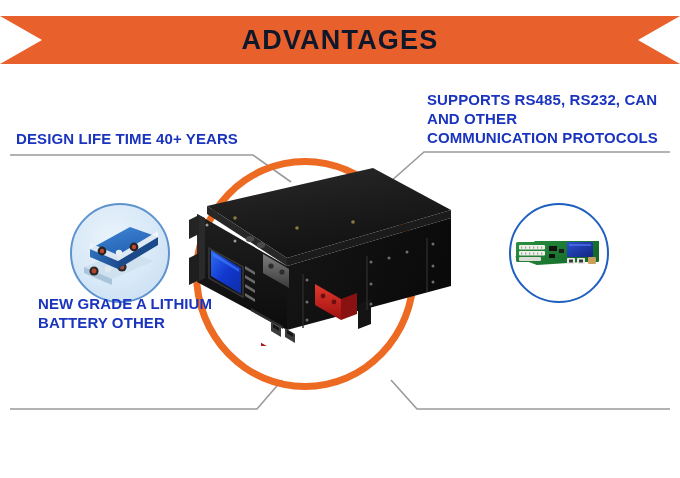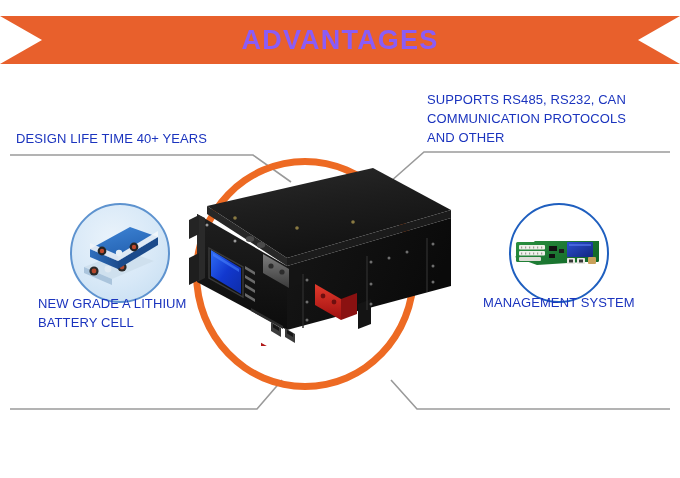--- a/index.html
+++ b/index.html
@@ -34,32 +34,32 @@
   .banner-ribbon.right-notch {
     -webkit-clip-path: polygon(0 0, 100% 0, calc(100% - 42px) 50%, 100% 100%, 0 100%, 42px 50%);
     clip-path: polygon(0 0, 100% 0, calc(100% - 42px) 50%, 100% 100%, 0 100%, 42px 50%);
   }
   .banner-title {
     position: absolute;
     inset: 0;
     display: flex;
     align-items: center;
     justify-content: center;
-    color: #8b5cf6;
+    color: #0f172a;
     font-size: 27px;
     font-weight: bold;
     letter-spacing: 1.2px;
   }
 
   
   .label {
     position: absolute;
     color: #1B34BE;
-    font-size: 13px;
-    font-weight: normal;
+    font-size: 15px;
+    font-weight: bold;
     line-height: 19px;
     letter-spacing: 0.1px;
     white-space: nowrap;
   }
   .label-tl { left: 16px;  top: 129px; }
   .label-tr { left: 427px; top: 90px;  }
   .label-bl { left: 38px;  top: 294px; }
   .label-br { left: 483px; top: 293px; }
 
   
@@ -337,26 +337,25 @@
       <rect x="48" y="44" width="5" height="4" fill="#1b1b1b"></rect>
     </svg>
   </div>
 
   <div class="label label-tl">
     <div>DESIGN LIFE TIME 40+ YEARS</div>
   </div>
 
   <div class="label label-tr">
     <div>SUPPORTS RS485, RS232, CAN</div>
+    <div>AND OTHER</div>
     <div>COMMUNICATION PROTOCOLS</div>
-    <div>AND OTHER</div>
   </div>
 
   <div class="label label-bl">
     <div>NEW GRADE A LITHIUM</div>
-    <div>BATTERY CELL</div>
+    <div>BATTERY OTHER</div>
   </div>
 
   <div class="label label-br">
-    <div>MANAGEMENT SYSTEM</div>
   </div>
 
 </div>
 
 </body></html>

